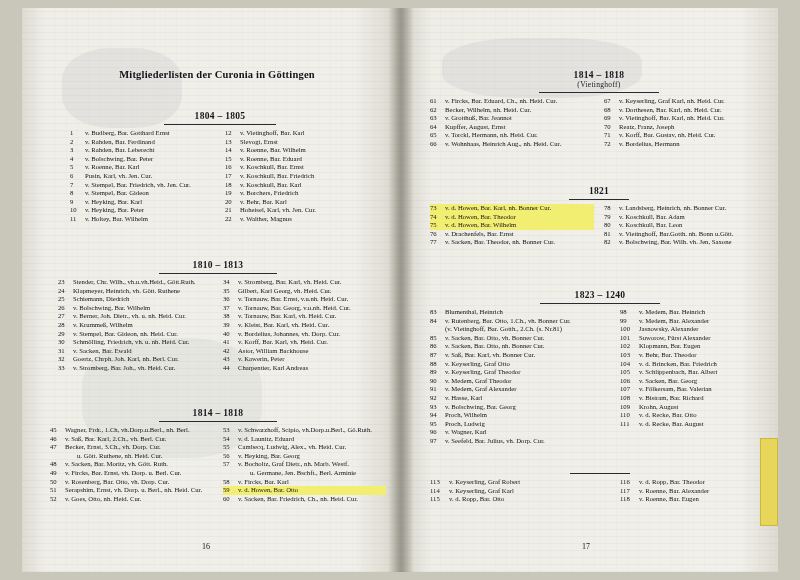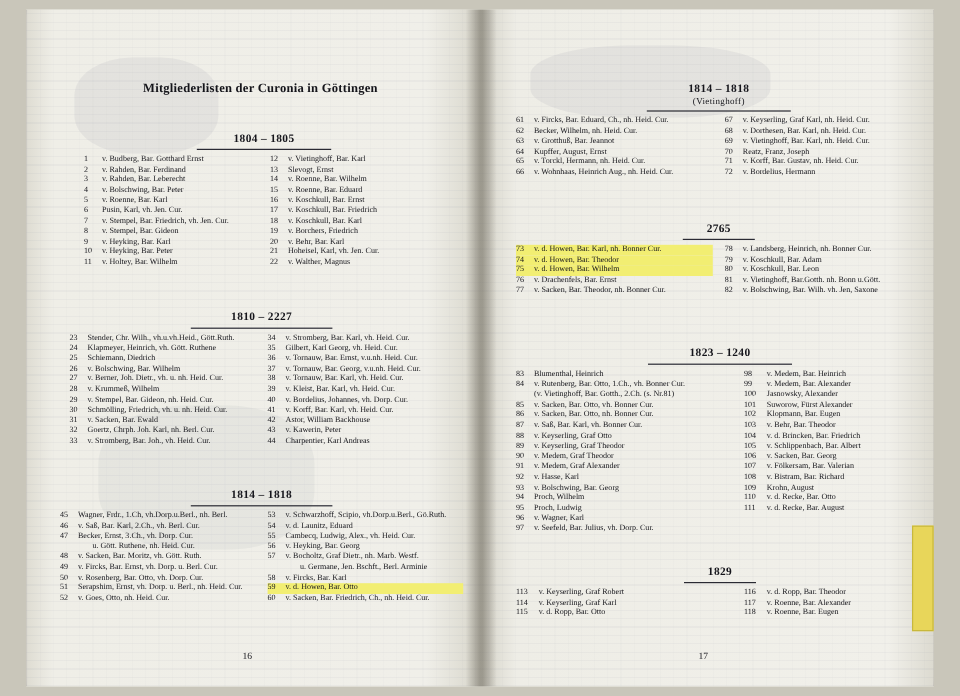--- a/index.html
+++ b/index.html
@@ -183,21 +183,21 @@
               </div>
             <div class="entry">
                 <span class="num">22</span>
                 <span class="txt">v. Walther, Magnus</span>
               </div>
           </div>
         </div>
       </div>
 
       <div class="block" style="left:36px;top:252px;width:320px;">
-        <div class="section-head">1810 – 2227</div>
+        <div class="section-head">1810 – 1813</div>
         <div class="rule" style="width:118px;"></div>
         <div class="cols">
           <div class="col">
             <div class="entry">
                 <span class="num">23</span>
                 <span class="txt">Stender, Chr. Wilh., vh.u.vh.Heid., Gött.Ruth.</span>
               </div>
             <div class="entry">
                 <span class="num">24</span>
                 <span class="txt">Klapmeyer, Heinrich, vh. Gött. Ruthene</span>
@@ -432,21 +432,21 @@
               </div>
             <div class="entry">
                 <span class="num">72</span>
                 <span class="txt">v. Bordelius, Hermann</span>
               </div>
           </div>
         </div>
       </div>
 
       <div class="block" style="left:408px;top:178px;width:338px;">
-        <div class="section-head">2765</div>
+        <div class="section-head">1821</div>
         <div class="rule" style="width:60px;"></div>
         <div class="cols">
           <div class="col">
             <div class="entry hl">
                 <span class="num">73</span>
                 <span class="txt">v. d. Howen, Bar. Karl, nh. Bonner Cur.</span>
               </div>
             <div class="entry hl">
                 <span class="num">74</span>
                 <span class="txt">v. d. Howen, Bar. Theodor</span>
@@ -614,21 +614,20 @@
               </div>
             <div class="entry">
                 <span class="num" style="width:19px;flex:0 0 19px;">111</span>
                 <span class="txt">v. d. Recke, Bar. August</span>
               </div>
           </div>
         </div>
       </div>
 
       <div class="block" style="left:408px;top:464px;width:340px;">
-        <div class="section-head">1829</div>
         <div class="rule" style="width:60px;"></div>
         <div class="cols">
           <div class="col">
             <div class="entry">
                 <span class="num" style="width:19px;flex:0 0 19px;">113</span>
                 <span class="txt">v. Keyserling, Graf Robert</span>
               </div>
             <div class="entry">
                 <span class="num" style="width:19px;flex:0 0 19px;">114</span>
                 <span class="txt">v. Keyserling, Graf Karl</span>

